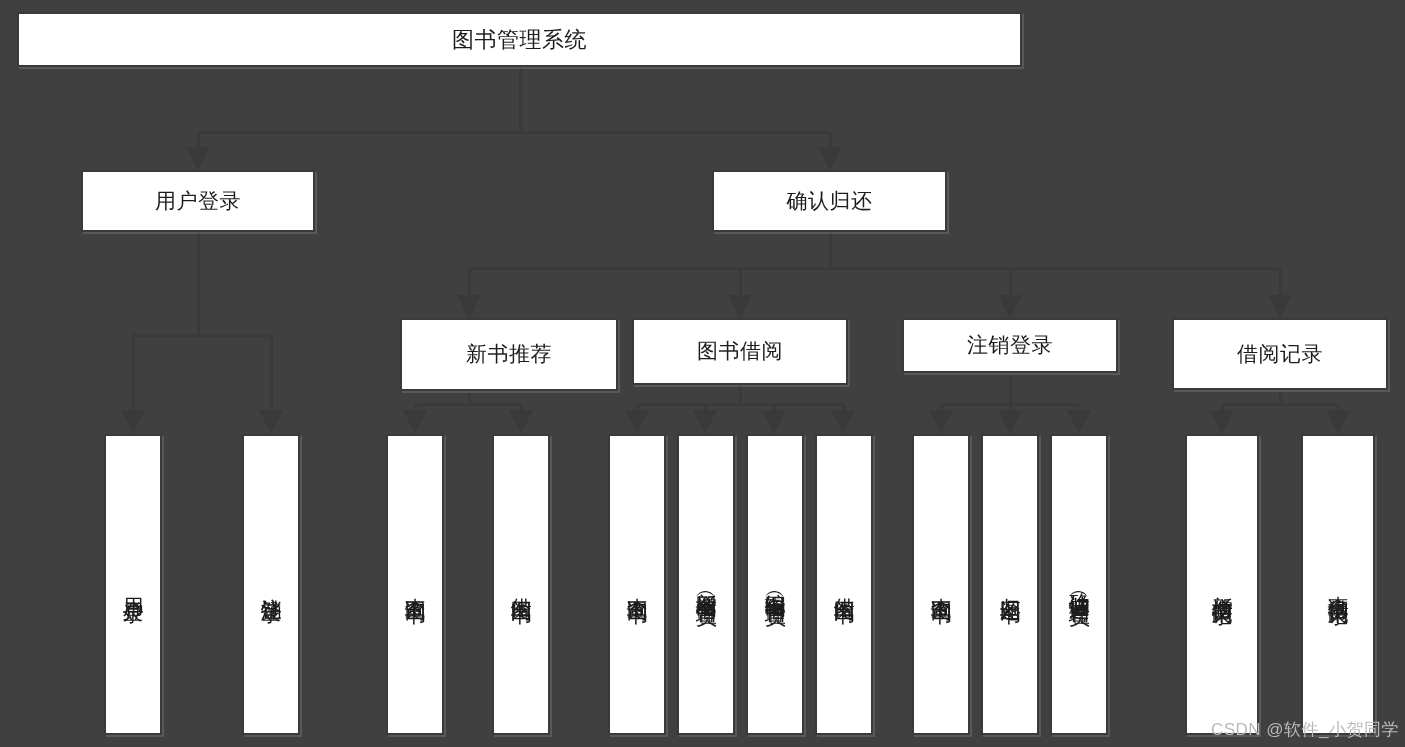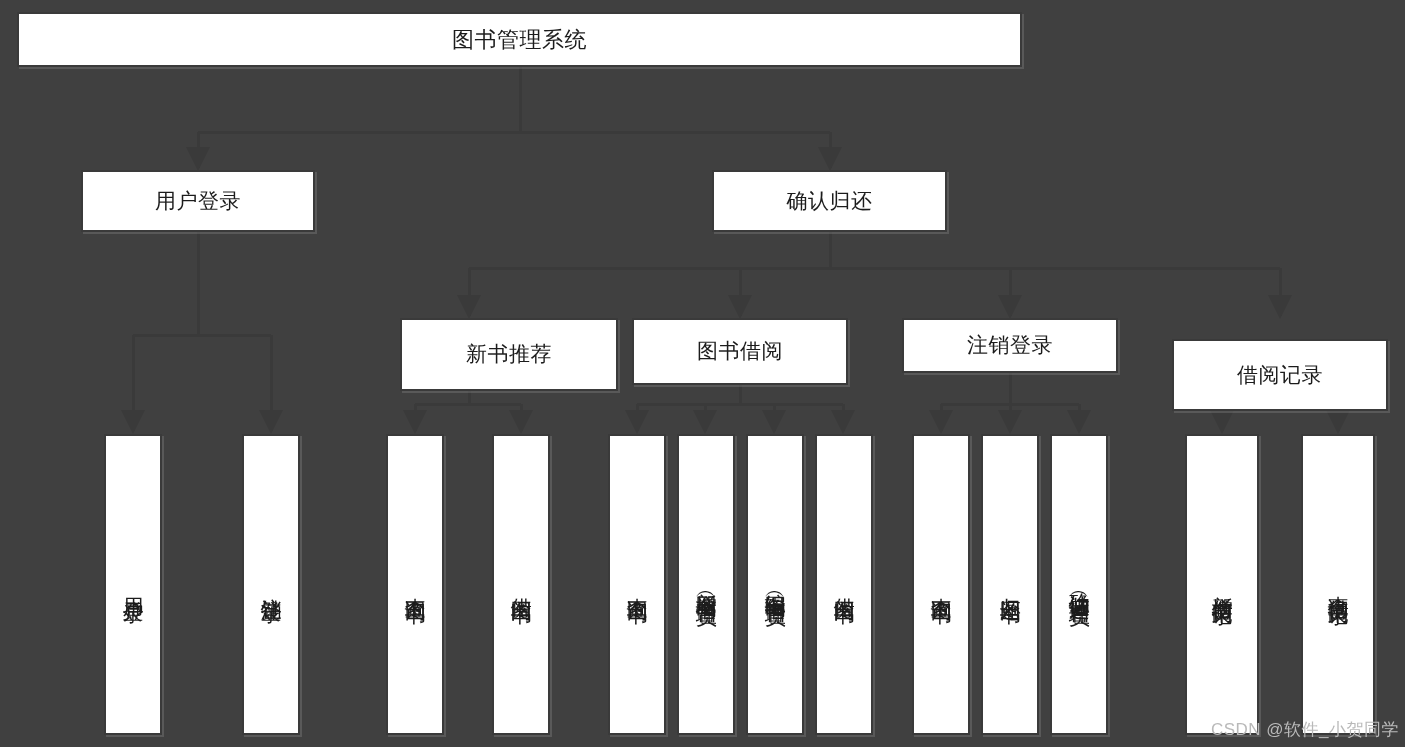--- a/index.html
+++ b/index.html
@@ -146,21 +146,21 @@
 
   <div class="node h" style="left:360px; top:318px; width:218px; height:73px;margin-left:40px;">
     <span class="lbl">新书推荐</span>
   </div>
   <div class="node h" style="left:632px; top:318px; width:216px; height:67px;">
     <span class="lbl">图书借阅</span>
   </div>
   <div class="node h" style="left:902px; top:318px; width:216px; height:55px;">
     <span class="lbl">注销登录</span>
   </div>
-  <div class="node h" style="left:1172px; top:318px; width:216px; height:72px;margin-top:21px;">
+  <div class="node h" style="left:1172px; top:318px; width:216px; height:72px;">
     <span class="lbl">借阅记录</span>
   </div>
 
   <div class="node v" style="left:104px; top:434px; width:58px; height:301px;">
     <span class="lbl">用户登录</span>
   </div>
   <div class="node v" style="left:242px; top:434px; width:58px; height:301px;">
     <span class="lbl">注销登录</span>
   </div>
 

